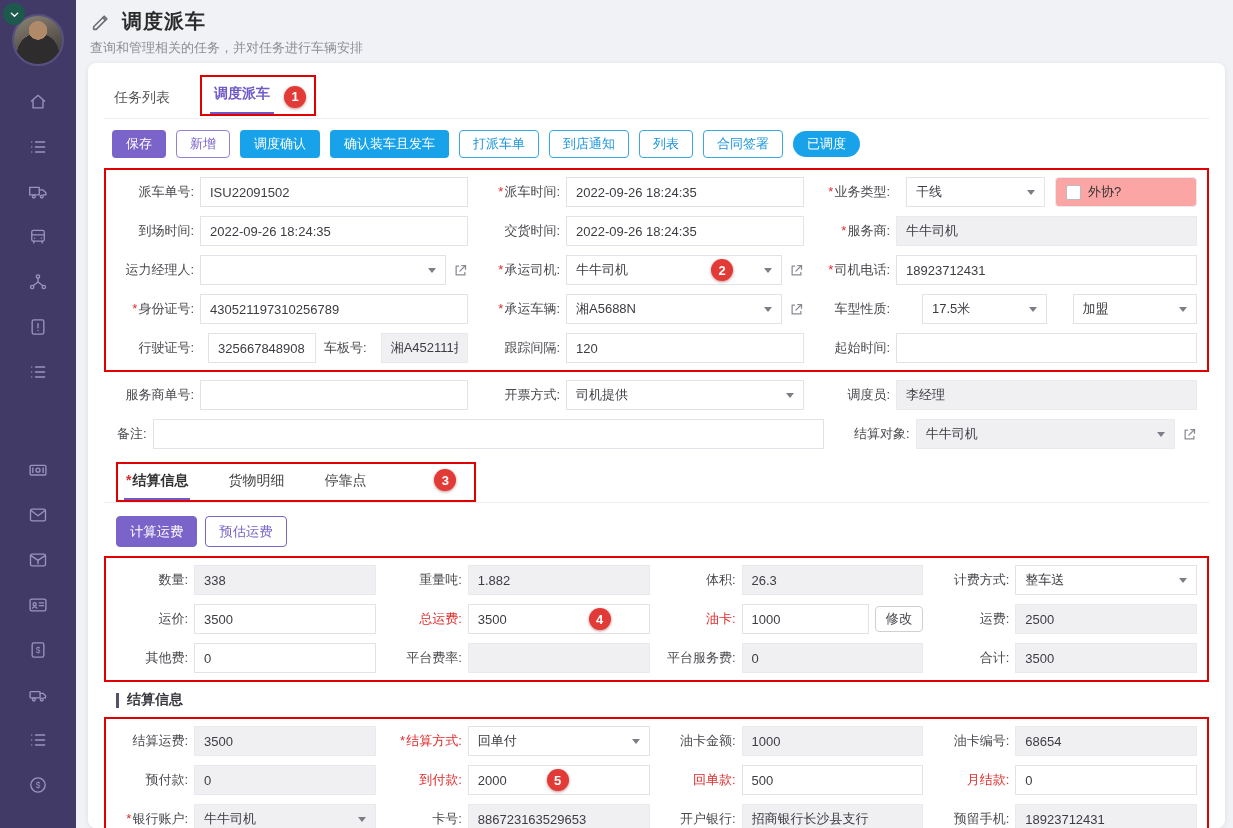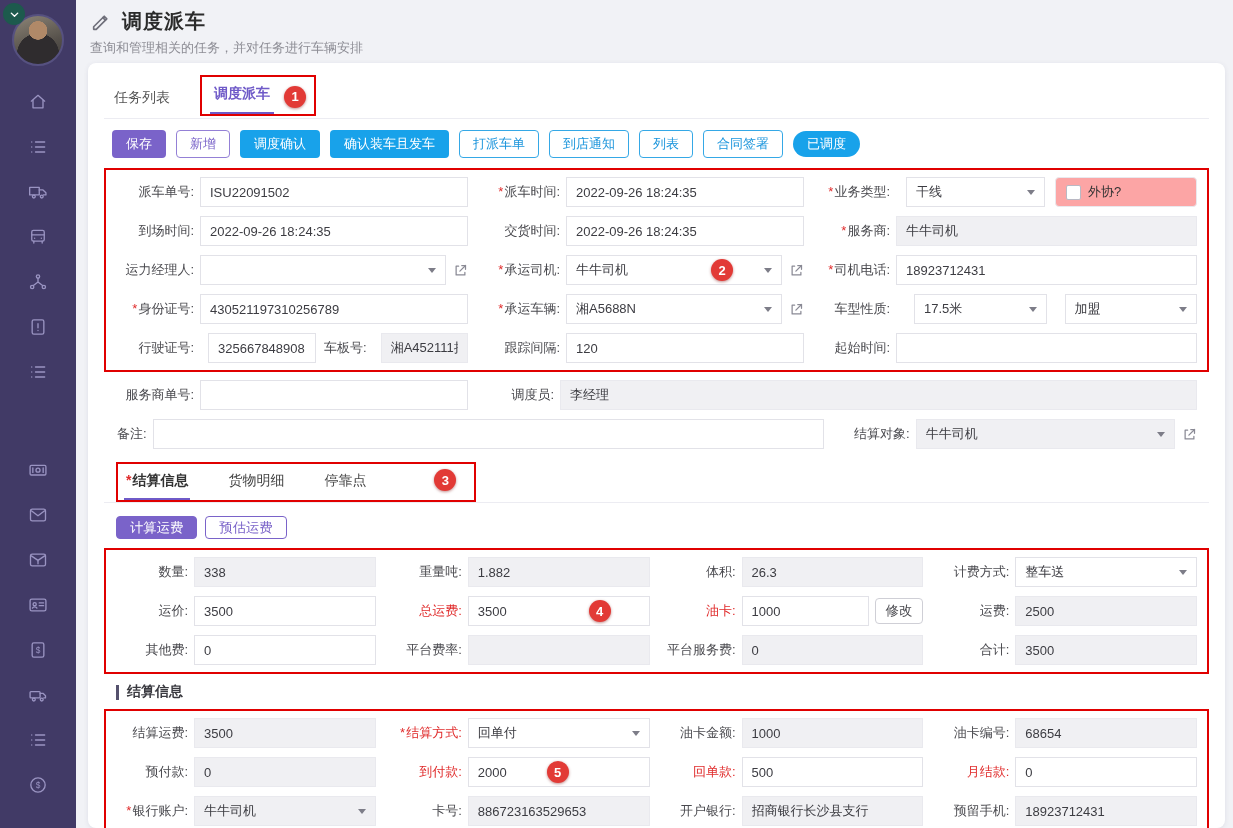--- a/index.html
+++ b/index.html
@@ -64,21 +64,21 @@
 .cb{width:15px;height:15px;background:#fff;border:1px solid #b9b9c4;border-radius:2px}
 .mini-btn{height:26px;padding:0 10px;margin-left:6px;border:1px solid #cfcfd6;border-radius:4px;background:#fff;color:#4a4a4f;display:inline-flex;align-items:center;cursor:pointer;white-space:nowrap}
 
 .subtabs-row{border-bottom:1px solid #ececf2;padding:4px 0 0 12px;margin-top:2px}
 .subtab-annobox{border:2px solid #e00000;display:inline-flex;align-items:center;gap:36px;padding:4px 14px 0 6px}
 .stab{font-size:14px;color:#444;padding:4px 2px 10px;cursor:pointer;white-space:nowrap}
 .stab.active{border-bottom:2px solid #6f5ac8;padding-bottom:8px;color:#333;font-weight:bold}
 .subtab-annobox .anno{margin:0 4px 8px 30px}
 
 .togglebar{display:flex;gap:8px;margin:13px 0 9px;padding-left:12px}
-.tgl{height:23px;padding:0 13px;border-radius:4px;border:1px solid #7a63c9;color:#7a63c9;background:#fff;display:inline-flex;align-items:center;cursor:pointer}
+.tgl{height:31px;padding:0 13px;border-radius:4px;border:1px solid #7a63c9;color:#7a63c9;background:#fff;display:inline-flex;align-items:center;cursor:pointer}
 .tgl.active{background:#7a63c9;color:#fff}
 
 .section-title{display:flex;align-items:center;gap:8px;margin:9px 0 8px;padding-left:12px}
 .section-bar{width:3px;height:15px;background:#55516d}
 .section-title span{font-size:14px;font-weight:bold;color:#3a3a40}
 header svg,.linkicon svg{display:block}
 </style>
 </head>
 <body>
 
@@ -335,21 +335,21 @@
                 <span class="chev"></span>
               </div>
             <span class="linkicon">
                 <svg width="15" height="15" viewBox="0 0 24 24" fill="none" stroke="#8a8a95" stroke-width="2" stroke-linecap="round" stroke-linejoin="round">
                   <path d="M9 5H5v14h14v-4"></path>
                   <path d="M14 4h6v6"></path>
                   <path d="M20 4l-9 9"></path>
                 </svg>
               </span>
           </div>
-          <div class="field c3" style="gap:18px">
+          <div class="field c3" style="gap:26px">
             <label style="min-width:78px"><span class="req"></span><span>车型性质:</span></label>
             <div class="ctrl">
                 <span class="val">17.5米</span>
                 <span class="chev"></span>
               </div>
             <div class="ctrl">
                 <span class="val">加盟</span>
                 <span class="chev"></span>
               </div>
           </div>
@@ -380,20 +380,27 @@
           </div>
         </div>
       </div>
 
       <div class="plain-rows">
         <div class="row">
           <div class="field c1">
             <label><span class="req"></span><span>服务商单号:</span></label>
             <div class="ctrl">
                 <span class="val"></span>
+              </div>
+          </div>
+          <div class="field c2">
+            <label><span class="req"></span><span>开票方式:</span></label>
+            <div class="ctrl">
+                <span class="val">司机提供</span>
+                <span class="chev"></span>
               </div>
           </div>
           <div class="field c3">
             <label style="min-width:78px"><span class="req"></span><span>调度员:</span></label>
             <div class="ctrl gray">
                 <span class="val">李经理</span>
               </div>
           </div>
         </div>
         <div class="row">

